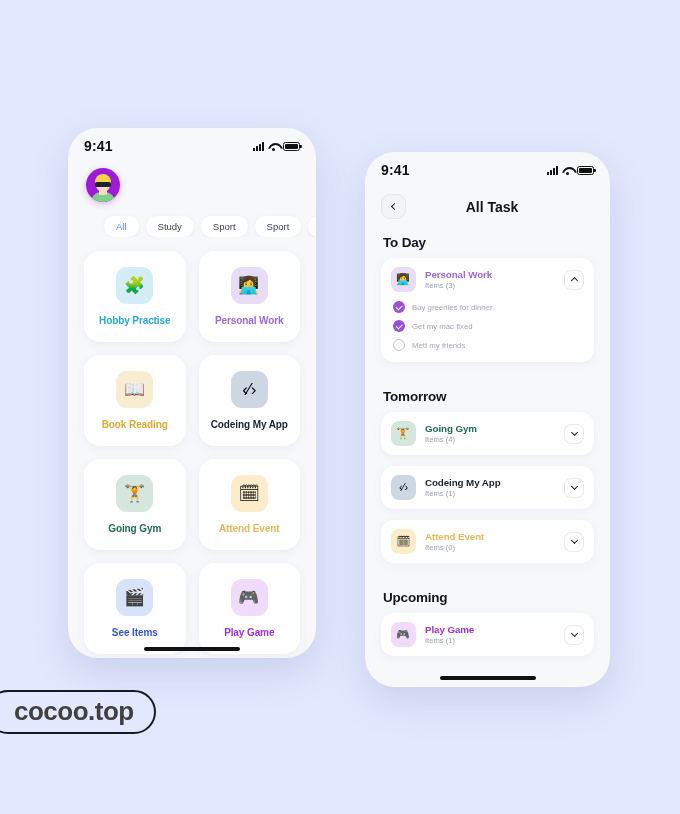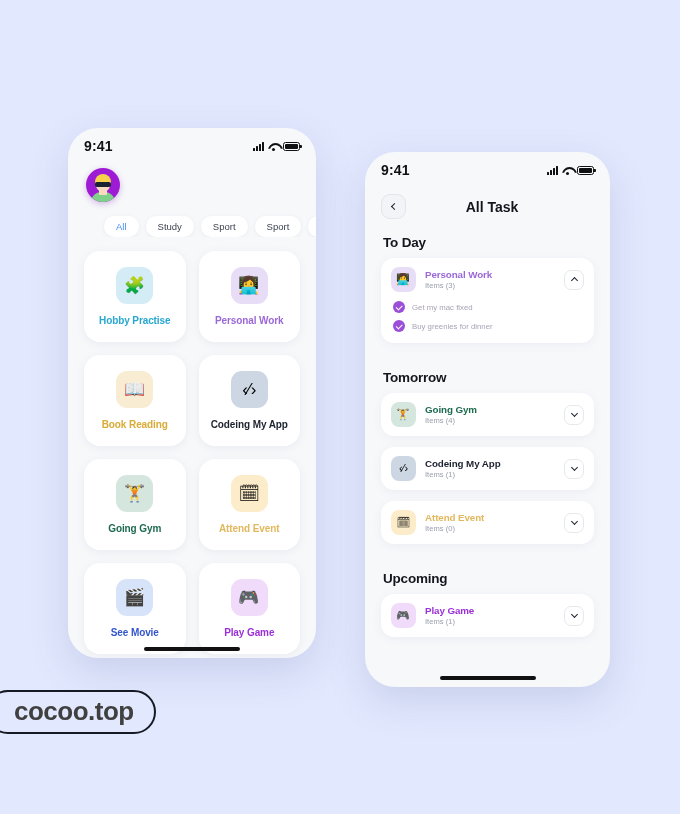--- a/index.html
+++ b/index.html
@@ -238,21 +238,21 @@
         <div class="card">
           <div class="tile" style="background: rgb(212, 230, 221);">🏋</div>
           <div class="card-label" style="color: rgb(29, 107, 79);">Going Gym</div>
         </div>
         <div class="card">
           <div class="tile" style="background: rgb(252, 236, 201);">🗓</div>
           <div class="card-label" style="color: rgb(226, 184, 92);">Attend Event</div>
         </div>
         <div class="card">
           <div class="tile" style="background: rgb(215, 227, 249);">🎬</div>
-          <div class="card-label" style="color: rgb(51, 85, 204);">See Movie</div>
+          <div class="card-label" style="color: rgb(51, 85, 204);">See Items</div>
         </div>
         <div class="card">
           <div class="tile" style="background: rgb(240, 220, 250);">🎮</div>
           <div class="card-label" style="color: rgb(155, 47, 216);">Play Game</div>
         </div>
       </div>
 
     <div class="homebar"></div>
   </div>
 
@@ -289,25 +289,29 @@
               <div class="tname" style="color: rgb(155, 104, 216);">Personal Work</div>
               <div class="titems">Items (3)</div>
             </div>
             <div class="expander">
               <span class="chev-u"></span>
             </div>
           </div>
           <div class="subitems">
             <div class="subitem">
               <span class="cbox done"></span>
-              <span class="subtext">Get my mac fixed</span>
+              <span class="subtext">Buy greenies for dinner</span>
             </div>
             <div class="subitem">
               <span class="cbox done"></span>
-              <span class="subtext">Buy greenies for dinner</span>
+              <span class="subtext">Get my mac fixed</span>
+            </div>
+            <div class="subitem">
+              <span class="cbox todo"></span>
+              <span class="subtext">Mett my friends</span>
             </div>
           </div>
         </div>
         <div class="section-h">Tomorrow</div>
         <div class="tcard">
           <div class="tcard-top">
             <div class="tile-sm" style="background: rgb(212, 230, 221);">🏋</div>
             <div class="tmeta">
               <div class="tname" style="color: rgb(29, 107, 79);">Going Gym</div>
               <div class="titems">Items (4)</div>

